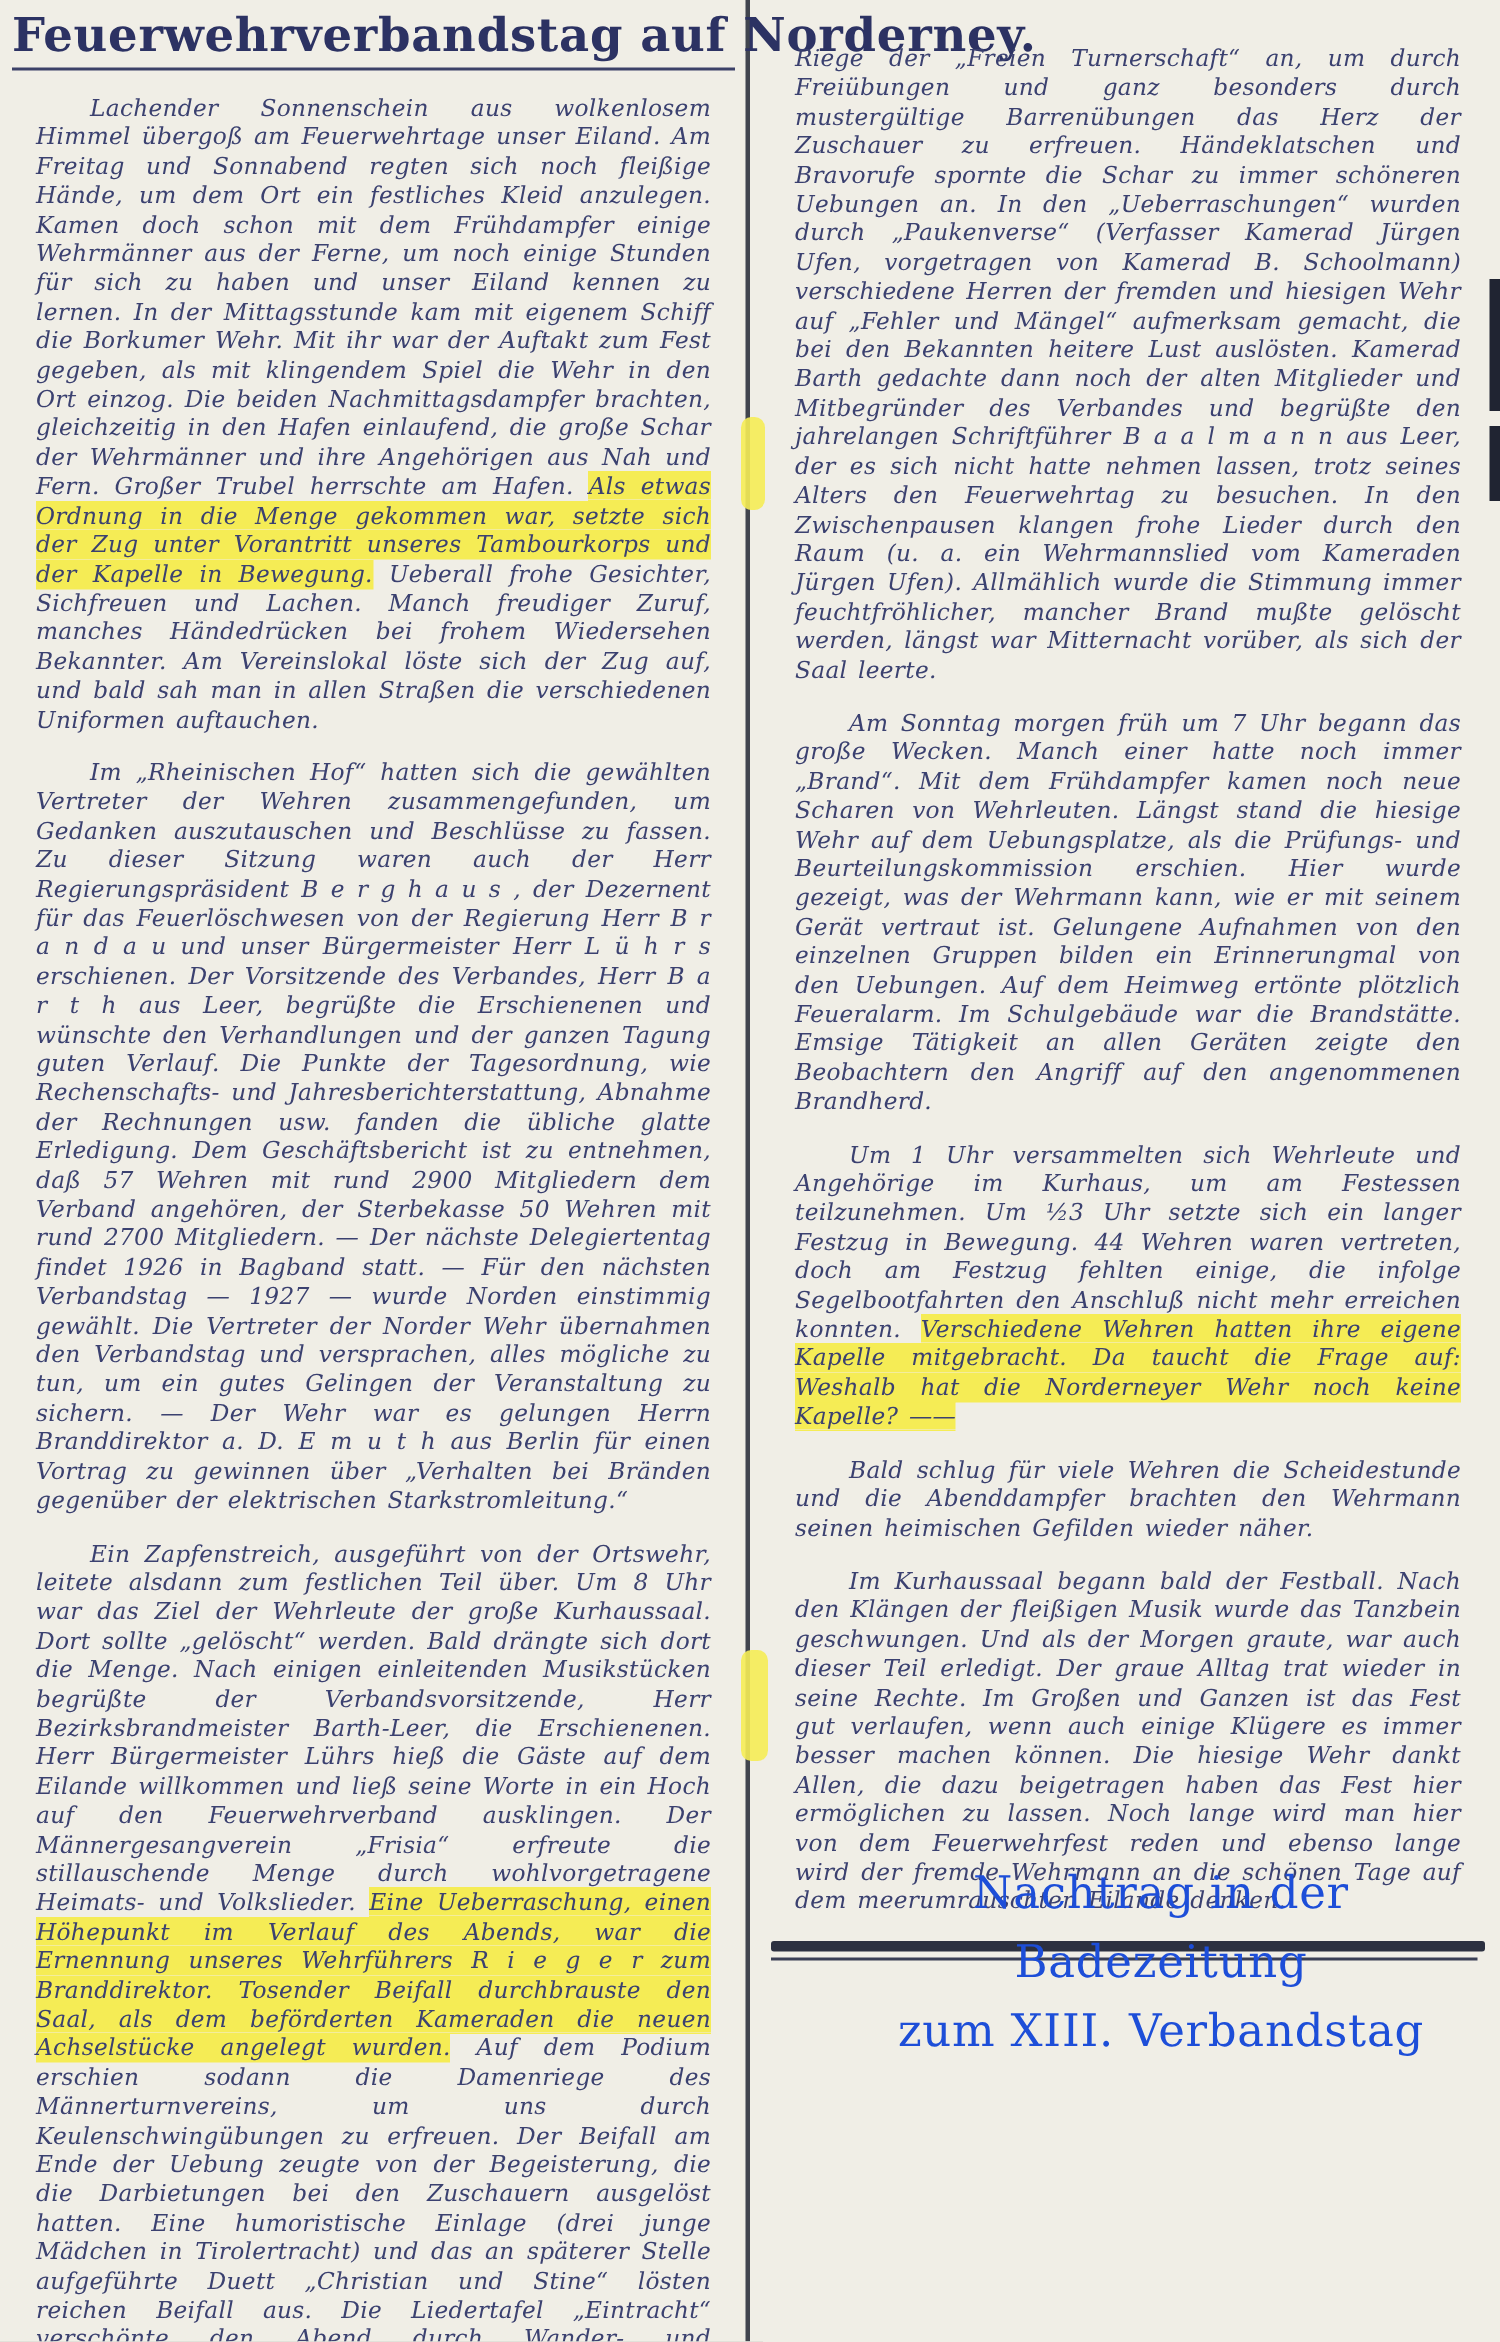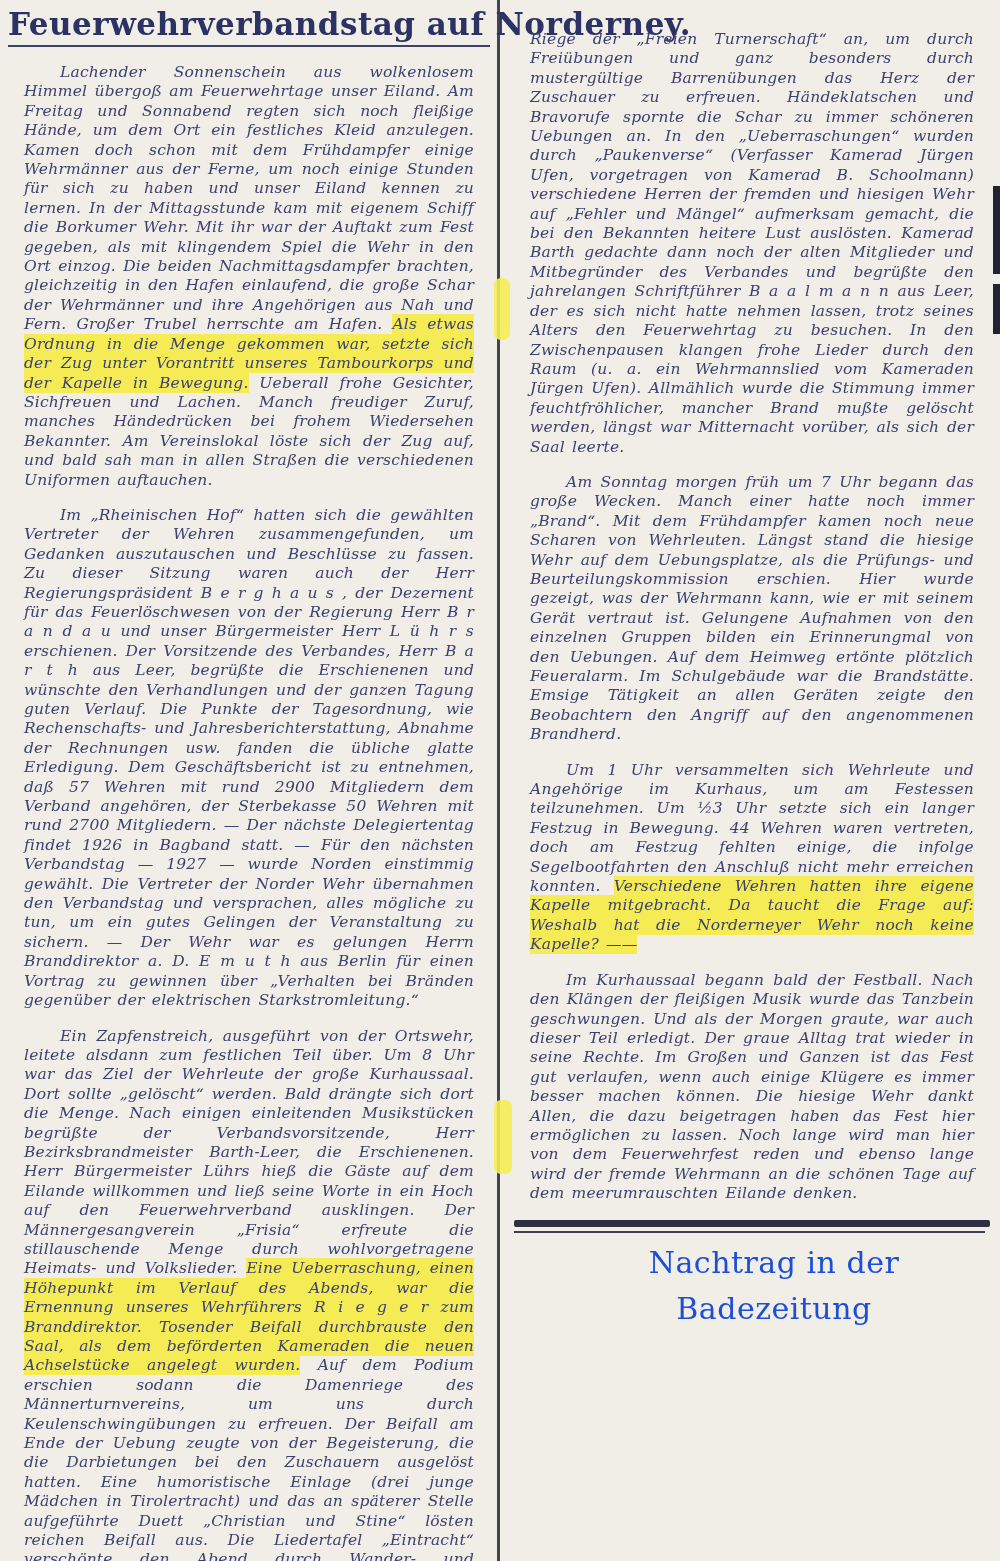--- a/index.html
+++ b/index.html
@@ -59,28 +59,30 @@
         <p class="indent"><span>Ein Zapfenstreich, ausgeführt von der Ortswehr, leitete alsdann zum festlichen Teil über. Um 8 Uhr war das Ziel der Wehrleute der große Kurhaussaal. Dort sollte „gelöscht“ werden. Bald drängte sich dort die Menge. Nach einigen einleitenden Musikstücken begrüßte der Verbandsvorsitzende, Herr Bezirksbrandmeister Barth-Leer, die Erschienenen. Herr Bürgermeister Lührs hieß die Gäste auf dem Eilande willkommen und ließ seine Worte in ein Hoch auf den Feuerwehrverband ausklingen. Der Männergesangverein „Frisia“ erfreute die stillauschende Menge durch wohlvorgetragene Heimats- und Volkslieder. </span><span class="hl">Eine Ueberraschung, einen Höhepunkt im Verlauf des Abends, war die Ernennung unseres Wehrführers R i e g e r zum Branddirektor. Tosender Beifall durchbrauste den Saal, als dem beförderten Kameraden die neuen Achselstücke angelegt wurden.</span><span> Auf dem Podium erschien sodann die Damenriege des Männerturnvereins, um uns durch Keulenschwingübungen zu erfreuen. Der Beifall am Ende der Uebung zeugte von der Begeisterung, die die Darbietungen bei den Zuschauern ausgelöst hatten. Eine humoristische Einlage (drei junge Mädchen in Tirolertracht) und das an späterer Stelle aufgeführte Duett „Christian und Stine“ lösten reichen Beifall aus. Die Liedertafel „Eintracht“ verschönte den Abend durch Wander- und Vaterlandslieder. Reicher Beifall lohnte den Verein; sodaß er, wie auch die „Frisia“, sich zu einer Zugabe bequemen mußten.</span></p>
         <p class="indent"><span class="hl">Plötzlich ertönte Trommelklang. Das Tambourkorps betrat im strammen Schritt, geführt vom Tambourmajor, die Bühne. Stramme Wendung und das vom Kameraden Eduard Bruns verfaßte Lied „Vom schwarzen Kragen“ klang durch den Saal.</span><span> Unter Beifallklatschen zog die kleine Schar ab. Der Frauenchor „Iduna“ hatte es sich auch nicht nehmen lassen, bei diesem Feste mitzuwirken. Auch den</span></p>
       </div>
   </div>
 
   <div class="col col2">
     <div class="col-body">
         <p class=""><span>Riege der „Freien Turnerschaft“ an, um durch Freiübungen und ganz besonders durch mustergültige Barrenübungen das Herz der Zuschauer zu erfreuen. Händeklatschen und Bravorufe spornte die Schar zu immer schöneren Uebungen an. In den „Ueberraschungen“ wurden durch „Paukenverse“ (Verfasser Kamerad Jürgen Ufen, vorgetragen von Kamerad B. Schoolmann) verschiedene Herren der fremden und hiesigen Wehr auf „Fehler und Mängel“ aufmerksam gemacht, die bei den Bekannten heitere Lust auslösten. Kamerad Barth gedachte dann noch der alten Mitglieder und Mitbegründer des Verbandes und begrüßte den jahrelangen Schriftführer B a a l m a n n aus Leer, der es sich nicht hatte nehmen lassen, trotz seines Alters den Feuerwehrtag zu besuchen. In den Zwischenpausen klangen frohe Lieder durch den Raum (u. a. ein Wehrmannslied vom Kameraden Jürgen Ufen). Allmählich wurde die Stimmung immer feuchtfröhlicher, mancher Brand mußte gelöscht werden, längst war Mitternacht vorüber, als sich der Saal leerte.</span></p>
         <p class="indent"><span>Am Sonntag morgen früh um 7 Uhr begann das große Wecken. Manch einer hatte noch immer „Brand“. Mit dem Frühdampfer kamen noch neue Scharen von Wehrleuten. Längst stand die hiesige Wehr auf dem Uebungsplatze, als die Prüfungs- und Beurteilungskommission erschien. Hier wurde gezeigt, was der Wehrmann kann, wie er mit seinem Gerät vertraut ist. Gelungene Aufnahmen von den einzelnen Gruppen bilden ein Erinnerungmal von den Uebungen. Auf dem Heimweg ertönte plötzlich Feueralarm. Im Schulgebäude war die Brandstätte. Emsige Tätigkeit an allen Geräten zeigte den Beobachtern den Angriff auf den angenommenen Brandherd.</span></p>
         <p class="indent"><span>Um 1 Uhr versammelten sich Wehrleute und Angehörige im Kurhaus, um am Festessen teilzunehmen. Um ½3 Uhr setzte sich ein langer Festzug in Bewegung. 44 Wehren waren vertreten, doch am Festzug fehlten einige, die infolge Segelbootfahrten den Anschluß nicht mehr erreichen konnten. </span><span class="hl">Verschiedene Wehren hatten ihre eigene Kapelle mitgebracht. Da taucht die Frage auf: Weshalb hat die Norderneyer Wehr noch keine Kapelle? ——</span></p>
+        <p class="indent"><span>Bald schlug für viele Wehren die Scheidestunde und die Abenddampfer brachten den Wehrmann seinen heimischen Gefilden wieder näher.</span></p>
         <p class="indent"><span>Im Kurhaussaal begann bald der Festball. Nach den Klängen der fleißigen Musik wurde das Tanzbein geschwungen. Und als der Morgen graute, war auch dieser Teil erledigt. Der graue Alltag trat wieder in seine Rechte. Im Großen und Ganzen ist das Fest gut verlaufen, wenn auch einige Klügere es immer besser machen können. Die hiesige Wehr dankt Allen, die dazu beigetragen haben das Fest hier ermöglichen zu lassen. Noch lange wird man hier von dem Feuerwehrfest reden und ebenso lange wird der fremde Wehrmann an die schönen Tage auf dem meerumrauschten Eilande denken.</span></p>
       </div>
     <div class="end-rule-thick"></div>
     <div class="end-rule-thin"></div>
   </div>
 
   <div class="note">
     <div>Nachtrag in der Badezeitung</div>
+    <div>zum XIII. Verbandstag</div>
   </div>
 
   <div class="edge-mark edge-mark1"></div>
   <div class="edge-mark edge-mark2"></div>
   <div class="blob blob1"></div>
   <div class="blob blob2"></div>
 
 </div>
 
 </body></html>

